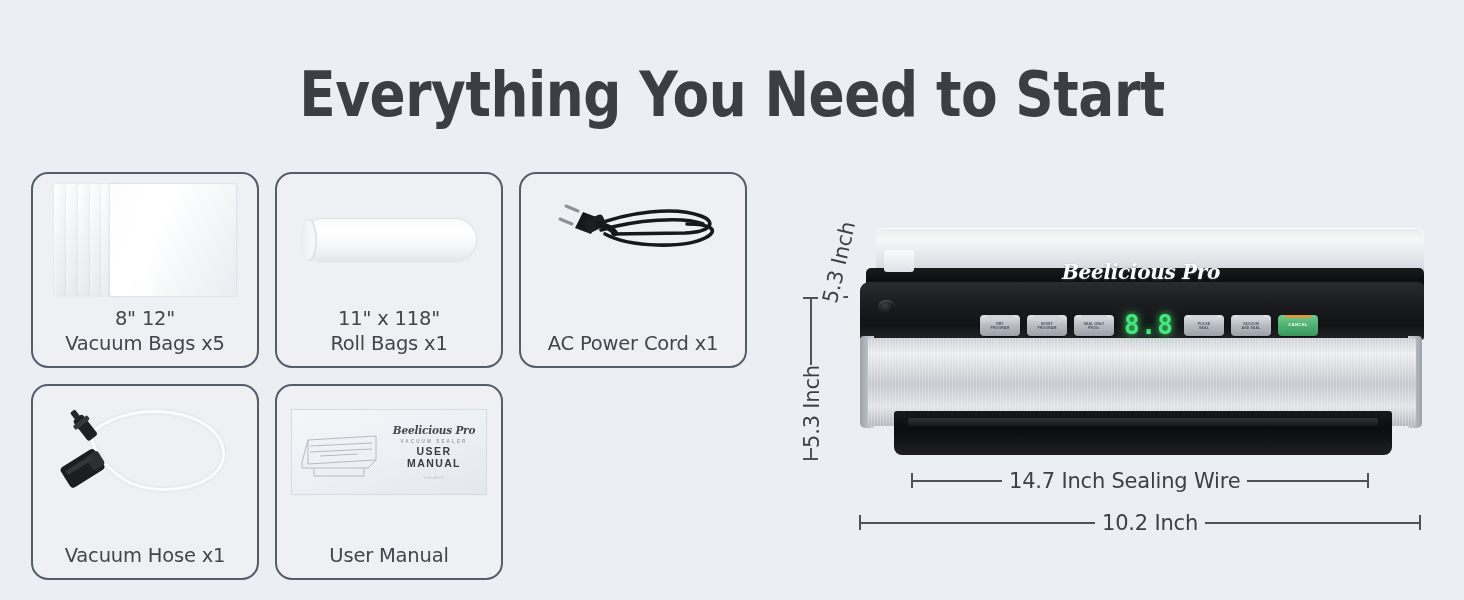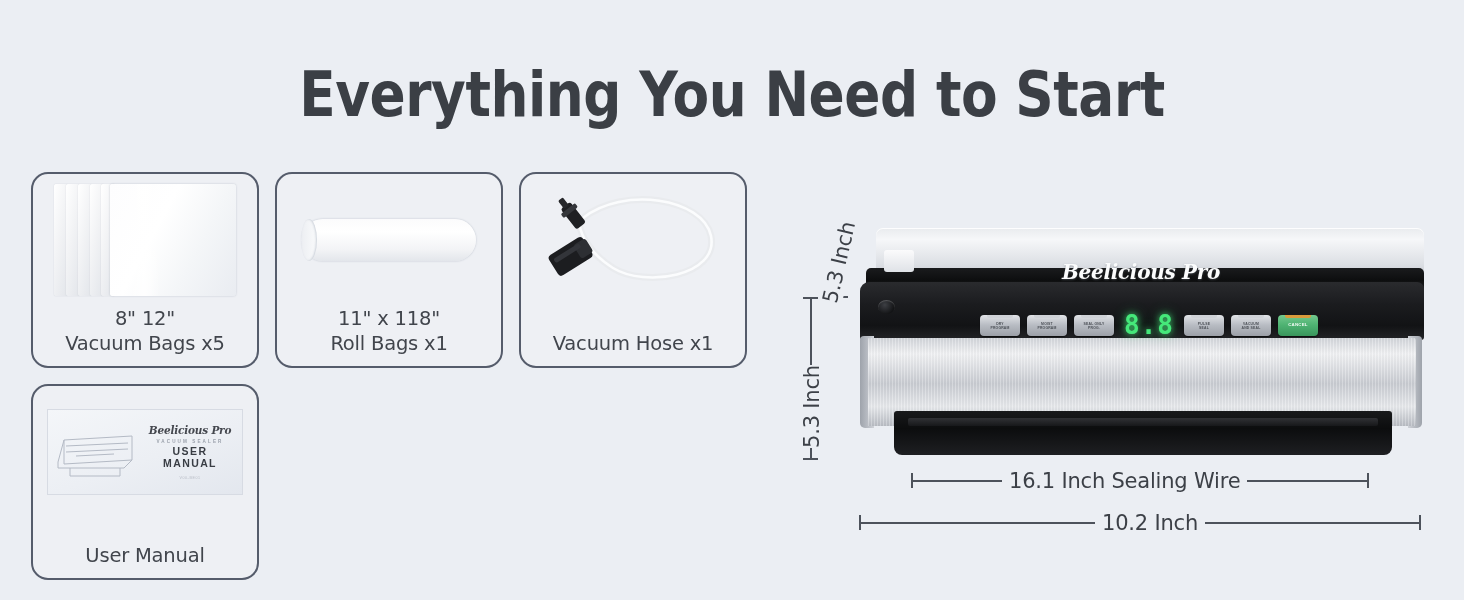--- a/index.html
+++ b/index.html
@@ -350,20 +350,39 @@
   </div>
 
   <div class="kit-card">
     <div class="kit-art">
       <div class="roll"></div>
     </div>
     <div class="kit-label">11" x 118"
 Roll Bags x1</div>
   </div>
 
+  <div class="kit-card">
+    <div class="kit-art">
+      <svg class="cord" viewBox="0 0 196 108">
+        <g fill="none" stroke="#17181a" stroke-width="3.6" stroke-linecap="round">
+          <path d="M58 40 C 92 26, 140 20, 166 30 C 182 36, 176 46, 150 47 L 78 48"></path>
+          <path d="M70 48 C 96 62, 150 62, 170 52 C 184 45, 178 38, 152 38"></path>
+          <path d="M66 44 C 100 34, 148 30, 168 38"></path>
+        </g>
+        <path d="M64 32 L 56 48 L 40 42 L 48 26 Z" fill="#17181a"></path>
+        <rect x="50" y="31" width="20" height="13" rx="4" fill="#1d1e21" transform="rotate(-25 60 37)"></rect>
+        <g stroke="#8d9199" stroke-width="3" stroke-linecap="round">
+          <path d="M43 25 L 31 20"></path>
+          <path d="M37 38 L 25 33"></path>
+        </g>
+        <path d="M62 38 C 74 40, 78 44, 80 47" fill="none" stroke="#17181a" stroke-width="6" stroke-linecap="round"></path>
+      </svg>
+    </div>
+    <div class="kit-label">AC Power Cord x1</div>
+  </div>
 
   <div class="kit-card">
     <div class="kit-art">
       <svg class="hose" viewBox="0 0 196 112">
         <path d="M48 34 C 88 2, 168 14, 176 52 C 184 92, 110 104, 78 84 C 50 66, 46 48, 44 40" fill="none" stroke="#e9ebee" stroke-width="7" stroke-linecap="round"></path>
         <path d="M48 34 C 88 2, 168 14, 176 52 C 184 92, 110 104, 78 84 C 50 66, 46 48, 44 40" fill="none" stroke="#fbfcfd" stroke-width="2.6" stroke-linecap="round"></path>
         <g transform="rotate(-38 44 26)">
           <rect x="30" y="14" width="12" height="26" rx="2.5" fill="#1f2023"></rect>
           <rect x="33" y="6" width="6" height="10" rx="1.5" fill="#26272a"></rect>
           <rect x="27" y="18" width="18" height="5" rx="1.5" fill="#35373b"></rect>
@@ -456,18 +475,18 @@
 <div class="dim-text vert" id="dim-h1-text">5.3 Inch</div>
 
 <div class="dim-line dim-v" id="dim-h2-line"></div>
 <div class="dim-cap-v" id="dim-h2-cap-top"></div>
 <div class="dim-cap-v" id="dim-h2-cap-bot"></div>
 <div class="dim-text vert" id="dim-h2-text">5.3 Inch</div>
 
 <div class="dim-line dim-h" id="dim-w1-line"></div>
 <div class="dim-cap-h" id="dim-w1-cap-l"></div>
 <div class="dim-cap-h" id="dim-w1-cap-r"></div>
-<div class="dim-text" id="dim-w1-text">16.1 Inch Sealing Wire</div>
+<div class="dim-text" id="dim-w1-text">14.7 Inch Sealing Wire</div>
 
 <div class="dim-line dim-h" id="dim-w2-line"></div>
 <div class="dim-cap-h" id="dim-w2-cap-l"></div>
 <div class="dim-cap-h" id="dim-w2-cap-r"></div>
 <div class="dim-text" id="dim-w2-text">10.2 Inch</div>
 
 </body></html>

